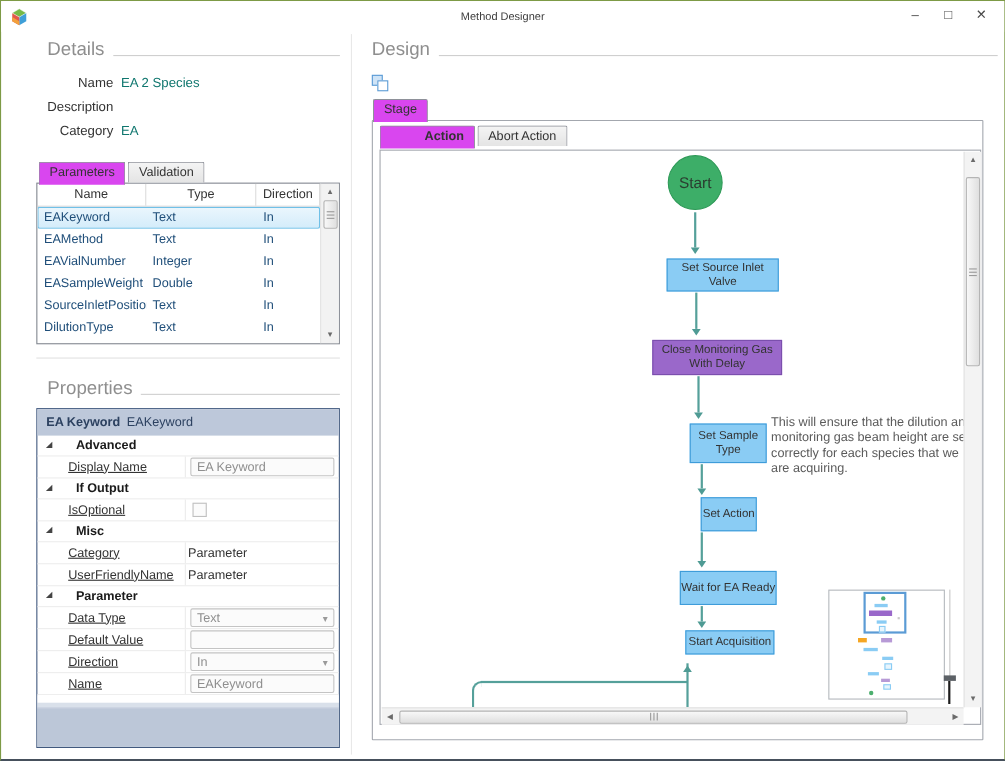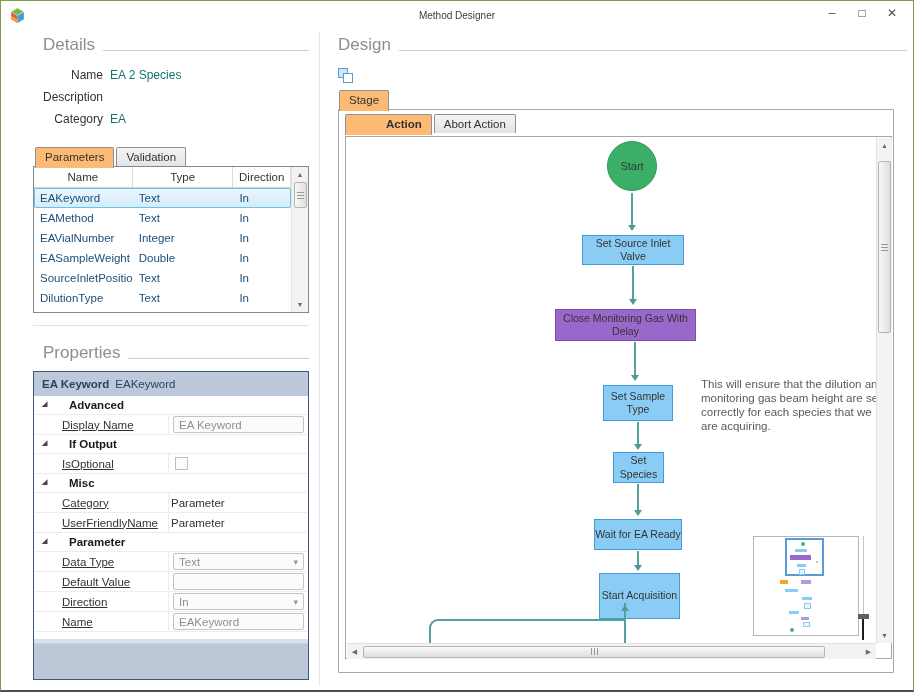--- a/index.html
+++ b/index.html
@@ -23,21 +23,21 @@
   #left-panel { position:absolute; left:14px; top:30px; width:294px;padding-left:18px; }
   #left-panel .section-h { padding-left:10px; }
   .form { margin-top:9px; }
   .form-row { display:flex; height:22px; align-items:center; font-size:12px; }
   .form-label { width:70px; text-align:right; color:#333; margin-right:7px; }
   .form-value { color:#0f766e; }
 
   .tabstrip { display:flex; margin-top:17px; margin-left:2px; position:relative; z-index:2; }
   .tab { border:1px solid #8e9199; border-bottom:none; background:linear-gradient(#f4f4f4,#e4e4e4);
          font-size:11.5px; color:#333; padding:3px 9px 3px 9px; border-radius:2px 2px 0 0; margin-right:2px; }
-  .tab.active { background:#fdba74; padding-bottom:5px; margin-bottom:-2px; }
+  .tab.active { background:#d946ef; padding-bottom:5px; margin-bottom:-2px; }
 
   .lv { border:1px solid #828790; background:#fff; height:147px; display:flex; margin-top:0; }
   .lv-main { flex:1; overflow:hidden; }
   .lv-head { display:flex; height:21px; border-bottom:1px solid #d5d5d5; align-items:center; font-size:11.5px; color:#333; }
   .lv-hc { border-right:1px solid #dcdcdc; height:100%; display:flex; align-items:center; justify-content:center; }
   .lv-row { display:flex; height:20px; align-items:center; font-size:11.5px; color:#1f4e79; }
   .lv-c { padding-left:6px; white-space:nowrap; overflow:hidden; }
   .c1 { width:103px; } .c2 { width:105px; } .c3 { width:60px; }
   .lv-row.sel { background:linear-gradient(#ebf6fd,#d3ecfa); box-shadow:inset 0 0 0 1px #70c0e7; border-radius:2px; }
 
@@ -83,23 +83,23 @@
   .stage-page { position:relative; margin-left:7px; width:556px; height:564px; border:1px solid #a3a7ae; background:#fff; border-radius:1px; }
   .action-tabstrip { position:absolute; left:6px; top:4px; display:flex; z-index:2; }
   .action-page { position:absolute; left:6px; top:26px; width:547px; height:523px; border:1px solid #a3a7ae; background:#fff; }
   .tab.bold { font-weight:bold;padding-left:40px; }
 
   .canvas { position:absolute; left:1px; top:1px; width:529px; height:505px; background:#fff; overflow:hidden; }
 
   
   .start-node { position:absolute; left:260px; top:3px; width:50px; height:50px; border-radius:50%;
                 background:#3dae68; border:1px solid #2f9a58; display:flex; align-items:center; justify-content:center;
-                font-size:11px; color:#2b3d30; }
+                font-size:14px; color:#2b3d30; }
   .node { position:absolute; display:flex; align-items:center; justify-content:center; text-align:center;
-          font-size:10.5px; color:#333; line-height:1.25; padding:0; }
+          font-size:10.5px; color:#333; line-height:1.25; padding:0;margin-left:24px; }
   .node-blue { background:#8accf4; border:1px solid #3e9cd9; }
   .node-purple { background:#9a68ca; border:1px solid #7b4fad; }
   .conn { position:absolute; border-left:2px solid #55a09a; width:0; }
   .arr-d { position:absolute; width:0; height:0; border-left:4px solid transparent; border-right:4px solid transparent; border-top:6px solid #4f9b94; }
   .arr-u { position:absolute; width:0; height:0; border-left:4px solid transparent; border-right:4px solid transparent; border-bottom:6px solid #4f9b94; }
   .conn-h { position:absolute; border-top:2px solid #55a09a; height:0; }
   .conn-corner { position:absolute; border-left:2px solid #55a09a; border-top:2px solid #55a09a; border-top-left-radius:9px; }
   .annotation { position:absolute; left:354px; top:239px; width:183px; font-size:11.5px; color:#5a5a5a; line-height:14px; }
 
   
@@ -325,41 +325,41 @@
           <div class="start-node">Start</div>
 
           <div class="conn" style="left:284px; top:55px; height:32px;"></div>
           <div class="arr-d" style="left:281px; top:87px;"></div>
 
           <div class="node node-blue" style="left:235px; top:97px; width:102px; height:30px;">Set Source Inlet Valve</div>
 
           <div class="conn" style="left:285px; top:128px; height:33px;"></div>
           <div class="arr-d" style="left:282px; top:161px;"></div>
 
-          <div class="node node-purple" style="left:208px; top:171px; width:141px; height:32px;">Close Monitoring Gas With Delay</div>
+          <div class="node node-purple" style="left:222px; top:171px; width:118px; height:32px;">Close Monitoring Gas With Delay</div>
 
           <div class="conn" style="left:287px; top:204px; height:33px;"></div>
           <div class="arr-d" style="left:284px; top:237px;"></div>
 
           <div class="node node-blue" style="left:256px; top:247px; width:70px; height:36px;">Set Sample Type</div>
 
           <div class="conn" style="left:290px; top:284px; height:22px;"></div>
           <div class="arr-d" style="left:287px; top:306px;"></div>
 
-          <div class="node node-blue" style="left:266px; top:314px; width:51px; height:31px;">Set Species</div>
+          <div class="node node-blue" style="left:266px; top:314px; width:51px; height:31px;">Set Action</div>
 
           <div class="conn" style="left:290px; top:346px; height:26px;"></div>
           <div class="arr-d" style="left:287px; top:372px;"></div>
 
           <div class="node node-blue" style="left:247px; top:381px; width:88px; height:31px;">Wait for EA Ready</div>
 
           <div class="conn" style="left:290px; top:413px; height:14px;"></div>
           <div class="arr-d" style="left:287px; top:427px;"></div>
 
-          <div class="node node-blue" style="left:252px; top:435px; width:81px; height:46px;">Start Acquisition</div>
+          <div class="node node-blue" style="left:252px; top:435px; width:81px; height:22px;">Start Acquisition</div>
 
           <div class="conn" style="left:277px; top:465px; height:40px;"></div>
           <div class="arr-u" style="left:274px; top:467px;"></div>
           <div class="conn-h" style="left:90px; top:481px; width:188px;"></div>
           <div class="conn-corner" style="left:82px; top:481px; width:9px; height:24px;"></div>
 
           <div class="annotation">This will ensure that the dilution and monitoring gas beam height are set correctly for each species that we are acquiring.</div>
 
           <div class="minimap">
             <div class="mm-view"></div>

